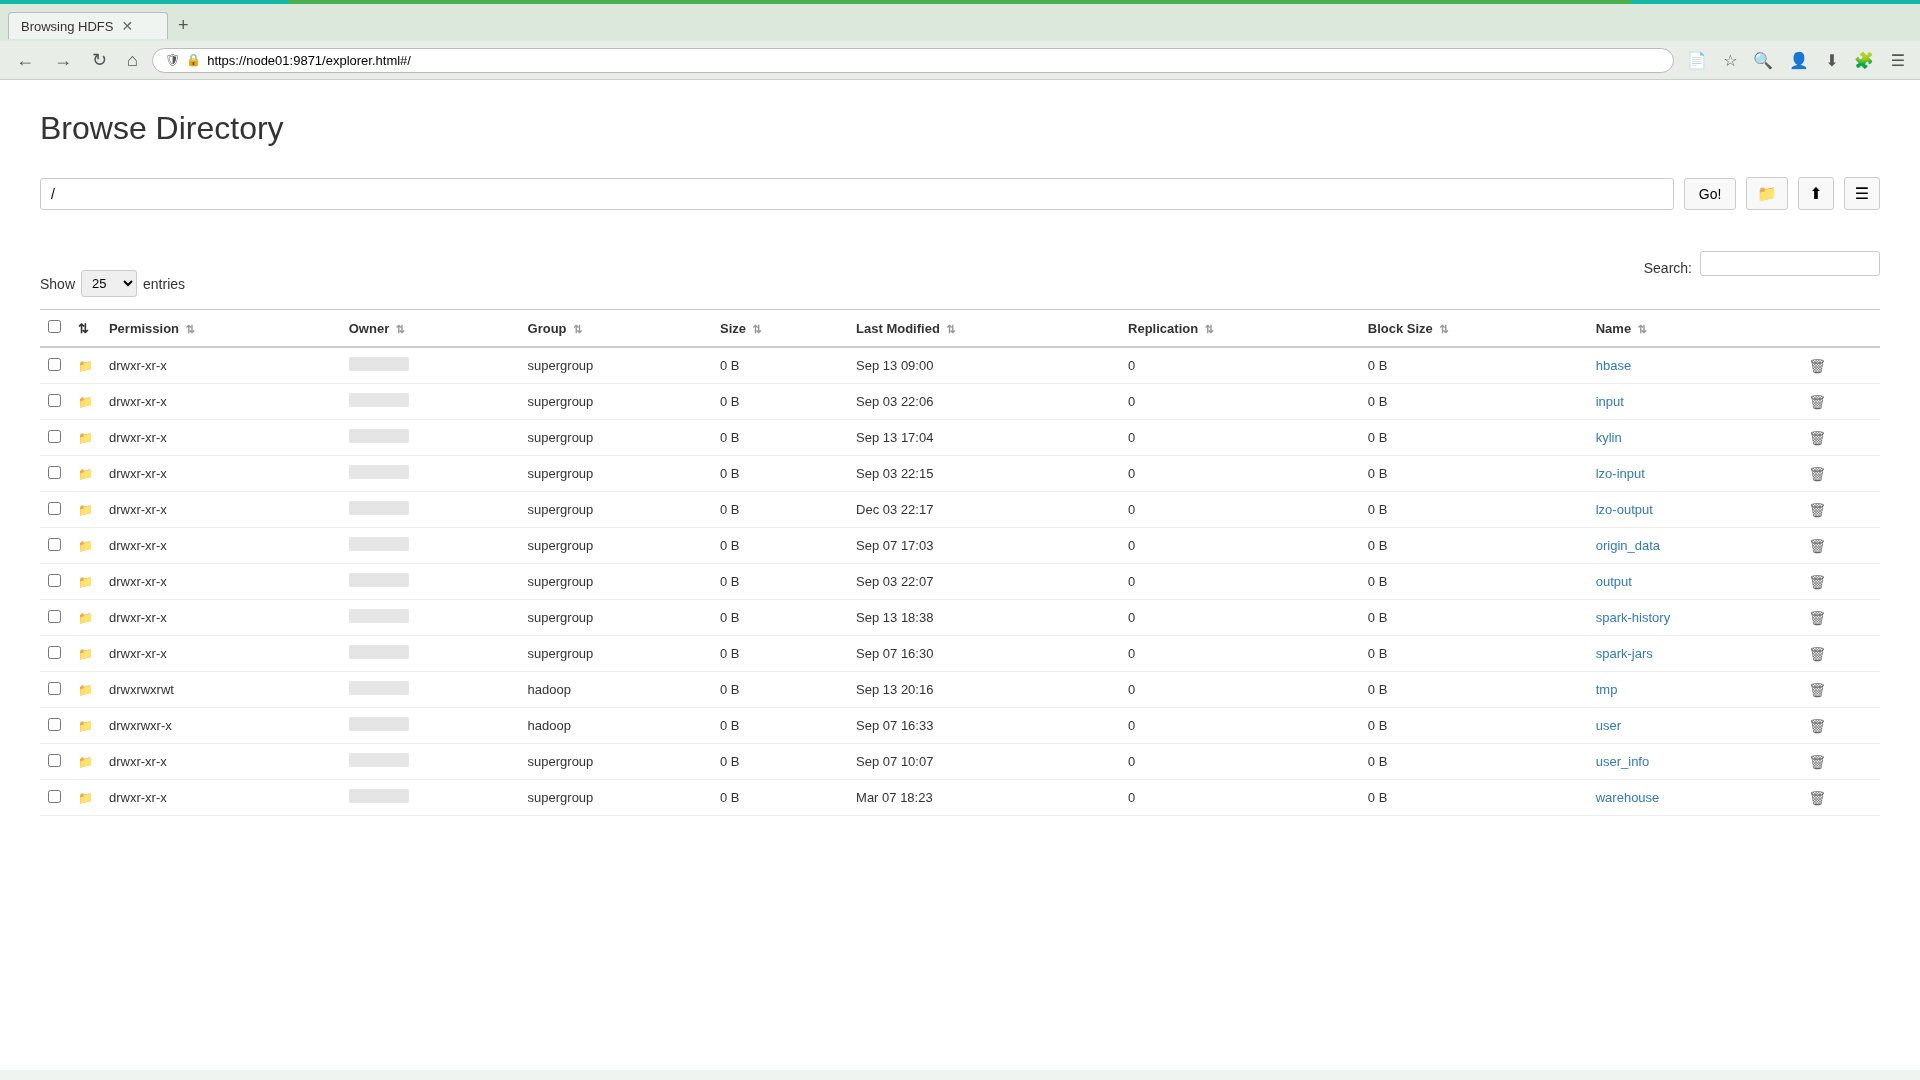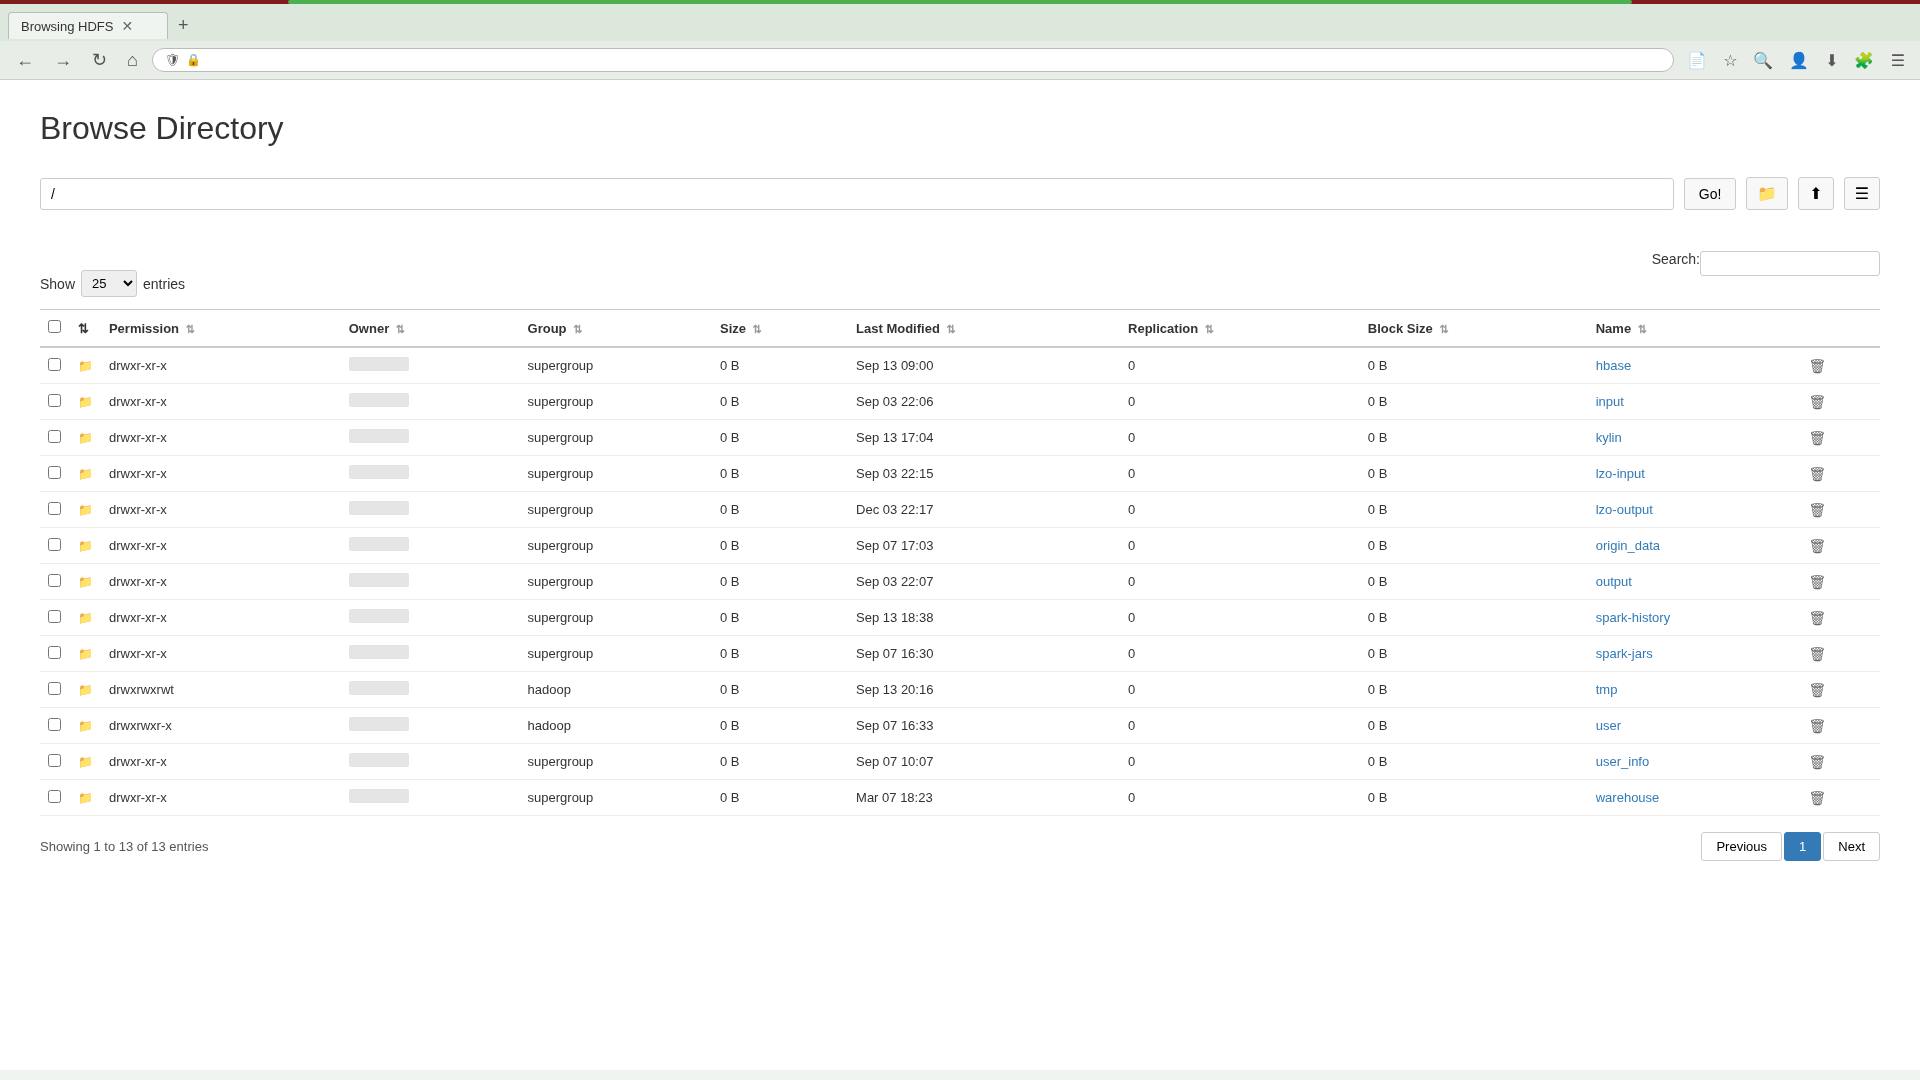--- a/index.html
+++ b/index.html
@@ -1,19 +1,19 @@
 <!DOCTYPE html>
 <html><head>
   <meta charset="utf-8">
   <style>
     * { box-sizing: border-box; margin: 0; padding: 0; }
     body { font-family: Arial, sans-serif; font-size: 14px; background: #f0f4f0; color: #333; }
 
     
-    .browser-chrome { background: #7f1d1d; border-bottom: 1px solid #ccc; }
+    .browser-chrome { background: #14b8a6; border-bottom: 1px solid #ccc; }
     .tab-bar { display: flex; align-items: center; padding: 6px 8px 0; background: #dce8dc; }
     .tab { display: flex; align-items: center; background: #f0f4f0; border: 1px solid #bbb; border-bottom: none; border-radius: 4px 4px 0 0; padding: 5px 12px; font-size: 13px; gap: 8px; min-width: 160px; }
     .tab-close { cursor: pointer; color: #666; font-size: 14px; }
     .tab-new { background: none; border: none; padding: 5px 10px; font-size: 18px; color: #555; cursor: pointer; }
     .nav-bar { display: flex; align-items: center; padding: 6px 10px; gap: 8px; background: #e8ede8; }
     .nav-btn { background: none; border: none; font-size: 18px; color: #555; cursor: pointer; padding: 2px 6px; }
     .nav-btn:disabled { color: #aaa; cursor: default; }
     .url-bar { flex: 1; display: flex; align-items: center; background: white; border: 1px solid #bbb; border-radius: 20px; padding: 4px 12px; font-size: 13px; gap: 6px; }
     .url-bar input { border: none; outline: none; flex: 1; font-size: 13px; }
     .url-icon { color: #555; font-size: 12px; }
@@ -29,21 +29,21 @@
     
     .path-row { display: flex; align-items: center; gap: 10px; margin-bottom: 20px; }
     .path-input { flex: 1; border: 1px solid #ccc; border-radius: 3px; padding: 7px 10px; font-size: 14px; outline: none; }
     .go-btn { background: #f8f8f8; border: 1px solid #ccc; border-radius: 3px; padding: 7px 14px; font-size: 14px; cursor: pointer; }
     .icon-btn { background: #f8f8f8; border: 1px solid #ccc; border-radius: 3px; padding: 6px 10px; font-size: 16px; cursor: pointer; }
 
     
     .table-controls { display: flex; align-items: center; justify-content: space-between; margin-bottom: 12px; }
     .show-entries { display: flex; align-items: center; gap: 6px; margin-top: 40px; }
     .show-entries select { border: 1px solid #ccc; border-radius: 3px; padding: 4px 6px; font-size: 13px; }
-    .search-box { display: flex; align-items: flex-start; }
+    .search-box { display: flex; align-items: flex-end; gap: 8px; }
     .search-box input { border: 1px solid #ccc; border-radius: 3px; padding: 4px 8px; font-size: 13px; width: 180px; }
 
     
     .dir-table { width: 100%; border-collapse: collapse; font-size: 13px; }
     .dir-table th { border-bottom: 2px solid #ccc; border-top: 1px solid #ccc; padding: 10px 8px; text-align: left; font-weight: bold; color: #333; white-space: nowrap; cursor: pointer; }
     .dir-table th .sort-icon { color: #999; font-size: 11px; margin-left: 3px; }
     .dir-table td { padding: 9px 8px; border-bottom: 1px solid #eee; vertical-align: middle; }
     .dir-table .cb-col { width: 30px; }
     .dir-table .icon-col { width: 30px; }
     .file-link { color: #337ab7; text-decoration: none; }
@@ -75,20 +75,21 @@
   </div>
 
   <div class="nav-bar">
     <button class="nav-btn">←</button>
     <button class="nav-btn">→</button>
     <button class="nav-btn">↻</button>
     <button class="nav-btn">⌂</button>
     <div class="url-bar">
       <span class="url-icon">🛡</span>
       <span class="url-icon">🔒</span>
+      <input type="text" readonly="" value="https://node01:9871/explorer.html#/" style="">
     </div>
     <div class="nav-actions">
       <button class="nav-action-btn">📄</button>
       <button class="nav-action-btn">☆</button>
       <button class="nav-action-btn">🔍</button>
       <button class="nav-action-btn">👤</button>
       <button class="nav-action-btn">⬇</button>
       <button class="nav-action-btn">🧩</button>
       <button class="nav-action-btn">☰</button>
     </div>
@@ -409,21 +410,13 @@
       <td>
         <a href="#" class="file-link">warehouse</a>
       </td>
       <td>
         <button class="delete-btn" title="Delete">🗑</button>
       </td>
     </tr>
       </tbody>
   </table>
 
-  <div class="pagination-row">
-    <span class="showing-text">Showing 1 to 13 of 13 entries</span>
-    <div class="pagination-btns">
-      <button class="page-btn">Previous</button>
-      <button class="page-btn active">1</button>
-      <button class="page-btn">Next</button>
-    </div>
-  </div>
 </div>
 
 </body></html>

